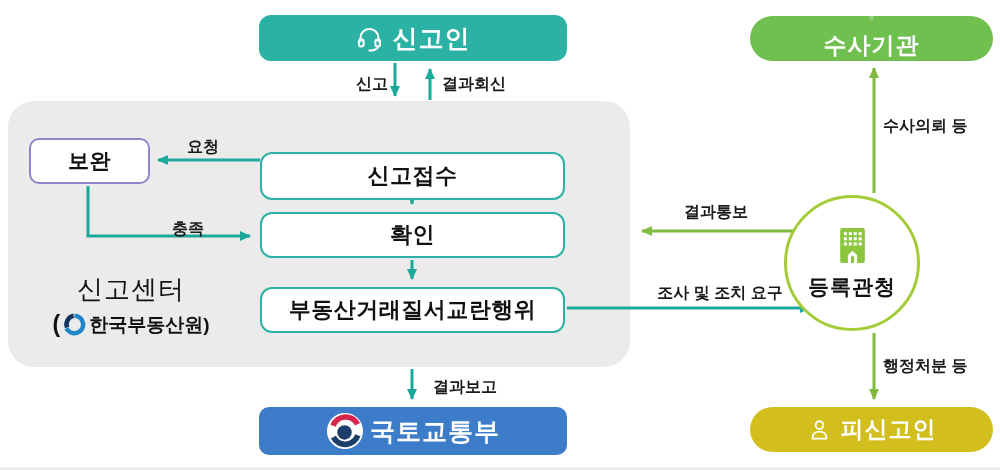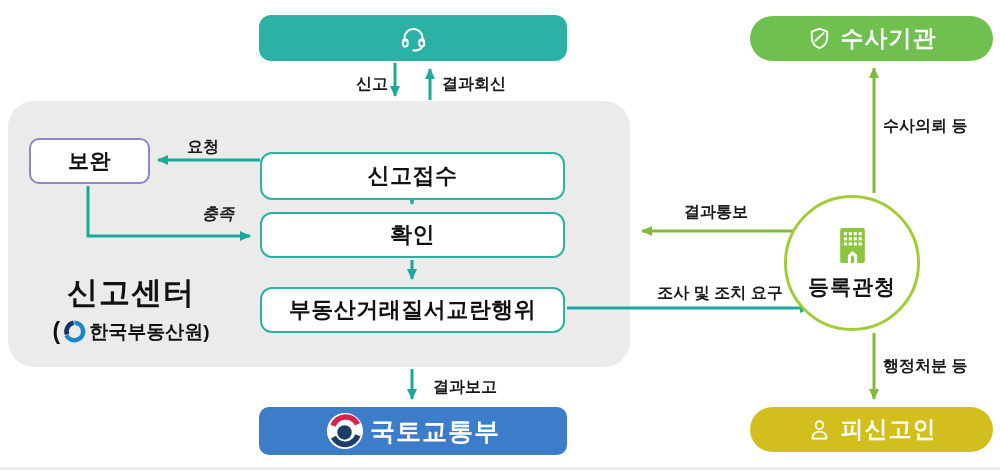--- a/index.html
+++ b/index.html
@@ -5,47 +5,47 @@
   html,body{margin:0;padding:0;background:#ffffff;}
   body{font-family:"Liberation Sans","DejaVu Sans",sans-serif;}
   .stage{position:relative;width:1000px;height:470px;background:#fff;overflow:hidden;}
   .panel{position:absolute;left:8px;top:101px;width:622px;height:266px;
          background:var(--panel);border-radius:26px;z-index:1;}
   svg.arrows{position:absolute;left:0;top:0;width:1000px;height:470px;z-index:2;pointer-events:none;}
   .node{position:absolute;display:flex;align-items:center;justify-content:center;z-index:3;box-sizing:border-box;}
   .pill-label{color:#fff;font-weight:bold;letter-spacing:1px;}
   .node-reporter{left:259px;top:15px;width:308px;height:46px;background:var(--teal);border-radius:12px;gap:10px;}
   .node-reporter .pill-label{font-size:25px;}
-  .node-investigation{left:750px;top:16px;width:243px;height:45px;background:var(--green);border-radius:23px;gap:9px;}
+  .node-investigation{left:750px;top:16px;width:243px;height:45px;background:var(--green);border-radius:23px;gap:9px;flex-direction:column;}
   .node-investigation .pill-label{font-size:23px;}
   .node-reported{left:750px;top:407px;width:243px;height:45px;background:var(--yellow);border-radius:23px;gap:9px;}
   .node-reported .pill-label{font-size:23px;}
   .node-molit{left:259px;top:407px;width:308px;height:48px;background:var(--blue);border-radius:10px;gap:6px;}
   .node-molit .pill-label{font-size:25px;}
   .flowbox{background:#fff;border:2.5px solid var(--teal);border-radius:12px;
            font-weight:bold;color:#111;font-size:22px;letter-spacing:0.5px;align-items:center;}
   .box-supplement{left:29px;top:138px;width:121px;height:46px;border:2.5px solid var(--purple);border-radius:10px;font-size:21px;}
   .box-receipt{left:260px;top:152px;width:305px;height:48px;}
   .box-confirm{left:260px;top:212px;width:305px;height:46px;}
   .box-violation{left:260px;top:287px;width:305px;height:46px;}
   .circle-registry{left:784px;top:195px;width:136px;height:136px;background:#fff;
        border:3.5px solid var(--lime);border-radius:50%;flex-direction:column;gap:9px;padding-top:2px;}
   .circle-registry .reg-label{font-size:21px;font-weight:bold;color:#111;letter-spacing:1px;}
   .edge-label{position:absolute;z-index:4;font-size:16px;font-weight:600;color:var(--label);white-space:nowrap;}
   .lbl-report{left:338px;top:74px;width:50px;text-align:right;}
   .lbl-reply{left:442px;top:74px;}
   .lbl-request{left:172px;top:137px;width:62px;text-align:center;}
-  .lbl-satisfy{left:172px;top:204px;width:62px;text-align:right;font-style:italic;}
+  .lbl-satisfy{left:172px;top:219px;width:62px;text-align:left;}
   .lbl-notice{left:655px;top:202px;width:122px;text-align:center;}
   .lbl-investigate{left:630px;top:283px;width:180px;text-align:center;}
   .lbl-referral{left:883px;top:116px;}
   .lbl-admin{left:883px;top:356px;}
   .lbl-result{left:433px;top:377px;}
   .center-label{position:absolute;left:26px;top:272px;width:210px;z-index:3;text-align:center;}
-  .center-title{font-size:31px;font-weight:bold;color:#111;letter-spacing:1px;}
+  .center-title{font-size:26px;font-weight:normal;color:#111;letter-spacing:1px;}
   .center-org{margin-top:4px;display:flex;align-items:center;justify-content:center;gap:2px;
               font-size:19px;font-weight:bold;color:#111;}
   .center-org .paren{font-size:23px;font-weight:600;}
   .bottom-edge{position:absolute;left:0;top:467px;width:1000px;height:3px;background:#ececec;z-index:0;}
 </style>
 </head>
 <body>
 
 <div class="stage">
 
@@ -79,20 +79,21 @@
   </svg>
 
   <div class="node node-reporter">
     <svg width="27" height="27" viewBox="0 0 24 24" fill="none" stroke="#ffffff" stroke-width="1.8" stroke-linecap="round">
       <path d="M4 14.5 V11.5 A8 8 0 0 1 20 11.5 V14.5"></path>
       <rect x="2.6" y="13" width="4.2" height="6.2" rx="2"></rect>
       <rect x="17.2" y="13" width="4.2" height="6.2" rx="2"></rect>
       <path d="M19.8 19.2 A6.5 6.5 0 0 1 13.8 22.6 H12.6"></path>
       <circle cx="11.9" cy="22.6" r="0.9" fill="#ffffff" stroke="none"></circle>
     </svg>
+    <span class="pill-label">신고인</span>
   </div>
   <div class="edge-label lbl-report">신고</div>
   <div class="edge-label lbl-reply">결과회신</div>
 
   <div class="node node-investigation">
     <svg width="25" height="25" viewBox="0 0 24 24" fill="none" stroke="#ffffff" stroke-width="1.8" stroke-linejoin="round" stroke-linecap="round">
       <path d="M12 2.6 L19.4 5.4 V11 C19.4 16 16.2 19.6 12 21.2 C7.8 19.6 4.6 16 4.6 11 V5.4 Z"></path>
       <path d="M8 14.2 L16 6.8"></path>
     </svg>
     <span class="pill-label">수사기관</span>

